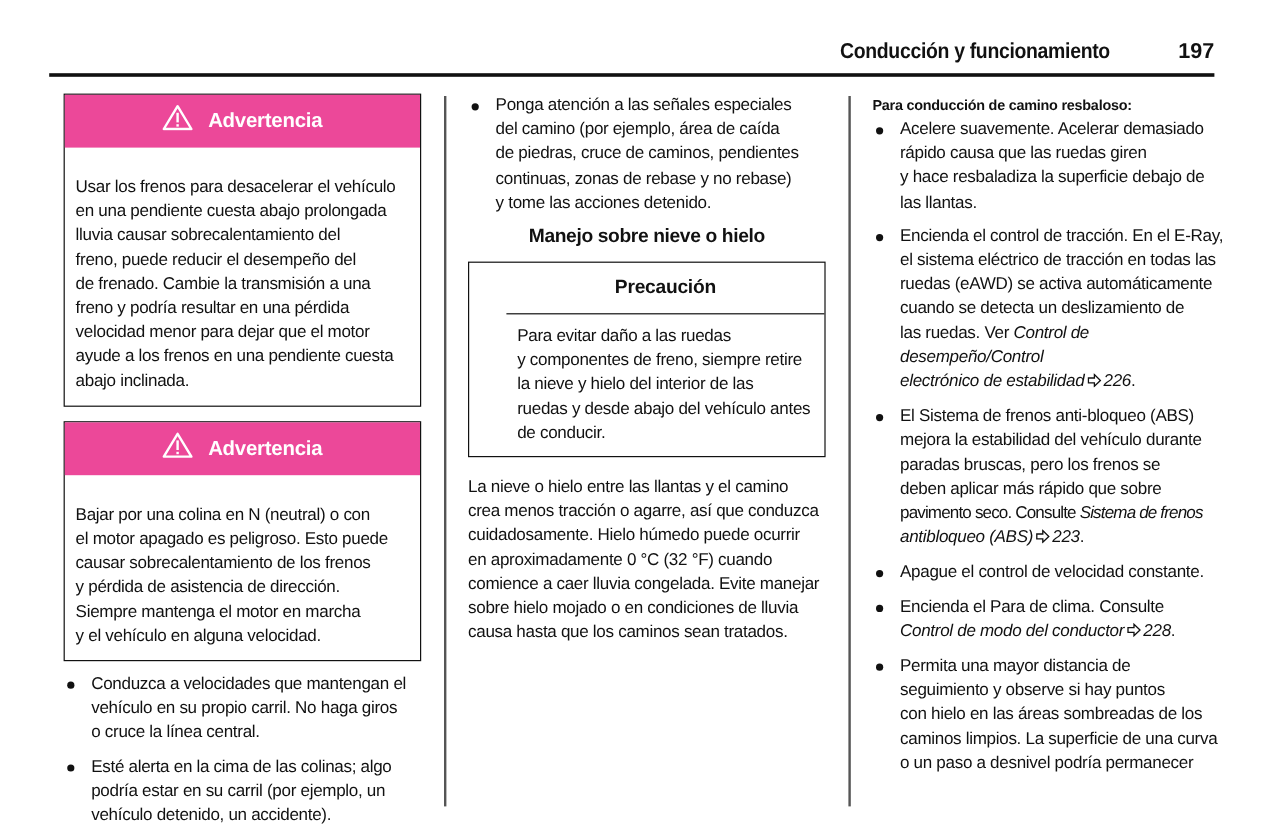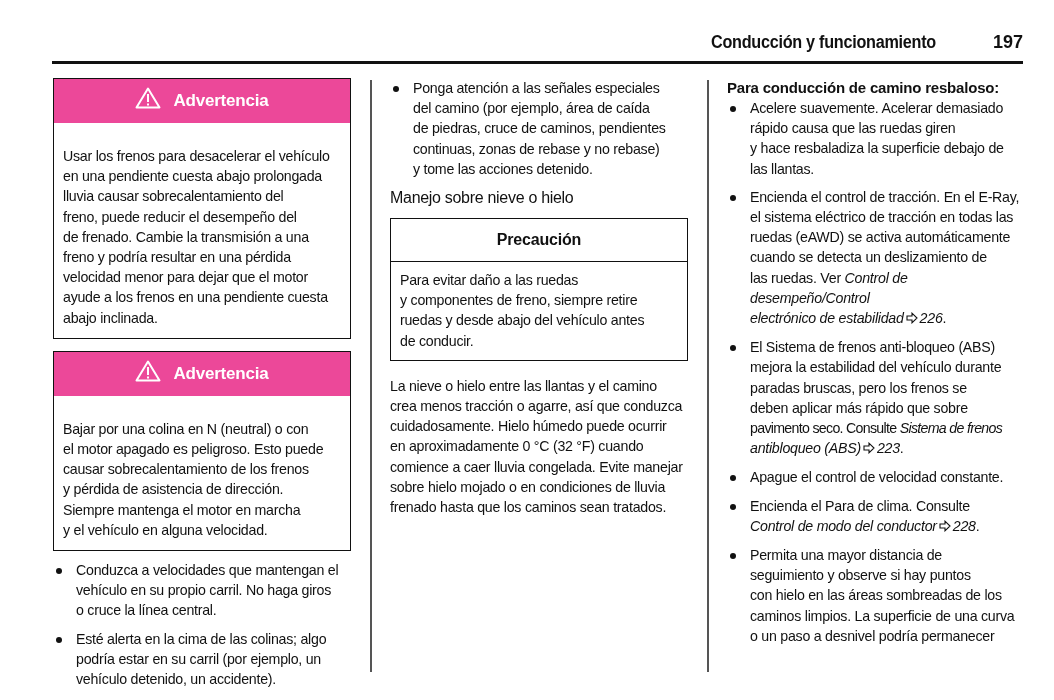--- a/index.html
+++ b/index.html
@@ -1,19 +1,19 @@
 <!DOCTYPE html>
 <html><head>
 <meta charset="utf-8">
 <style>
   * { box-sizing: border-box; margin: 0; padding: 0; }
   html, body { width: 1054px; height: 700px; background: #ffffff; overflow: hidden; }
   body { font-family: "Liberation Sans", "DejaVu Sans", sans-serif; color: #111; position: relative; }
 
-  .page-header { position: absolute; left: 52px; top: 28px; width: 971px; height: 36px; border-bottom: 3px solid #111; }
+  .page-header { position: absolute; left: 41px; top: 28px; width: 971px; height: 36px; border-bottom: 3px solid #111; }
   .header-title { position: absolute; right: 87px; top: 4px; font-size: 18px; font-weight: bold; letter-spacing: -0.3px; transform: scaleX(0.9); transform-origin: right; }
   .page-number { position: absolute; right: 0px; top: 4px; font-size: 18px; font-weight: bold; }
 
   .col { position: absolute; top: 78px; }
   .col-1 { left: 53px; width: 298px; }
   .col-2 { left: 390px; width: 298px; }
   .col-3 { left: 727px; width: 298px; }
 
   .vrule { position: absolute; top: 80px; width: 2px; height: 592px; background: #555; }
   .vrule-1 { left: 370px; }
@@ -30,22 +30,22 @@
   .caution-box { border: 1.5px solid #111; }
   .caution-head { height: 43px; display: flex; align-items: center; justify-content: center; border-bottom: 1.5px solid #111; }
   .caution-title { font-size: 16px; font-weight: bold; letter-spacing: -0.2px; }
   .caution-body { padding: 8px 9px 9px 9px; }
 
   .bullet-list { list-style: none; }
   .bullet-list li { position: relative; padding-left: 23px; margin-bottom: 8px; }
   .bullet { position: absolute; left: 3px; top: 8px; width: 6px; height: 6px; background: #111; border-radius: 50%; }
 
   .section-title { font-size: 20px; font-weight: bold; letter-spacing: -0.4px; margin-top: 22px; line-height: 26px; }
-  .subsection-title { font-size: 16px; font-weight: normal; letter-spacing: -0.3px; margin-top: 6px; line-height: 22px; }
-  .lead-bold { font-size: 15px; font-weight: bold; letter-spacing: -0.2px; line-height: 20px; margin-bottom: 5px; }
+  .subsection-title { font-size: 16px; font-weight: bold; letter-spacing: -0.3px; margin-top: 6px; line-height: 22px; text-align: center; }
+  .lead-bold { font-size: 12px; font-weight: bold; letter-spacing: -0.2px; line-height: 20px; margin-bottom: 5px; }
 
   .xref { font-style: italic; }
   .arrow-icon { display: inline-block; vertical-align: -1px; margin: 0 2px; }
 </style>
 </head>
 <body>
 
 <div class="page-header">
   <span class="header-title">Conducción y funcionamiento</span>
   <span class="page-number">197</span>
@@ -123,40 +123,41 @@
       <p>Ponga atención a las señales especiales</p>
       <p>del camino (por ejemplo, área de caída</p>
       <p>de piedras, cruce de caminos, pendientes</p>
       <p>continuas, zonas de rebase y no rebase)</p>
       <p>y tome las acciones detenido.</p>
     </li>
   </ul>
 
   <h3 class="subsection-title">Manejo sobre nieve o hielo</h3>
 
-  <div class="caution-box" style="margin-top:9px;">
+  <div class="caution-box" style="margin-top:9px;padding-left:31px;">
     <div class="caution-head">
       <span class="caution-title">Precaución</span>
     </div>
     <div class="caution-body">
       <p>Para evitar daño a las ruedas</p>
       <p>y componentes de freno, siempre retire</p>
+      <p>la nieve y hielo del interior de las</p>
       <p>ruedas y desde abajo del vehículo antes</p>
       <p>de conducir.</p>
     </div>
   </div>
 
   <div style="margin-top:15px;">
     <p>La nieve o hielo entre las llantas y el camino</p>
     <p>crea menos tracción o agarre, así que conduzca</p>
     <p>cuidadosamente. Hielo húmedo puede ocurrir</p>
     <p>en aproximadamente 0 °C (32 °F) cuando</p>
     <p>comience a caer lluvia congelada. Evite manejar</p>
     <p>sobre hielo mojado o en condiciones de lluvia</p>
-    <p>frenado hasta que los caminos sean tratados.</p>
+    <p>causa hasta que los caminos sean tratados.</p>
   </div>
 </div>
 
 <div class="col col-3 body-text">
   <p class="lead-bold">Para conducción de camino resbaloso:</p>
   <ul class="bullet-list">
     <li>
       <span class="bullet"></span>
       <p>Acelere suavemente. Acelerar demasiado</p>
       <p>rápido causa que las ruedas giren</p>

